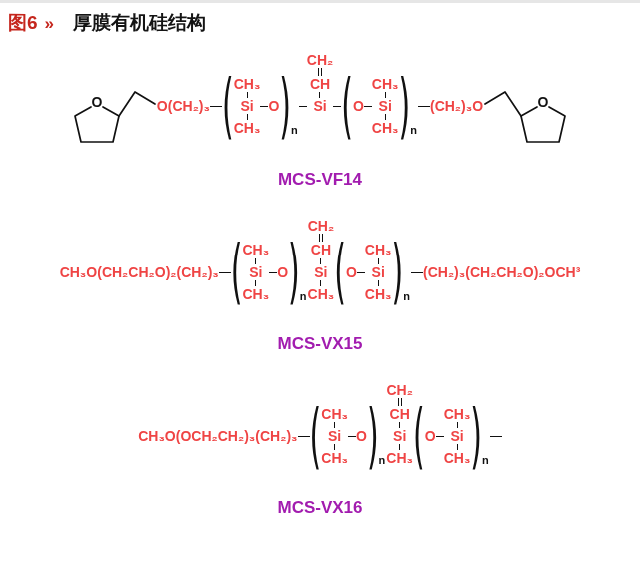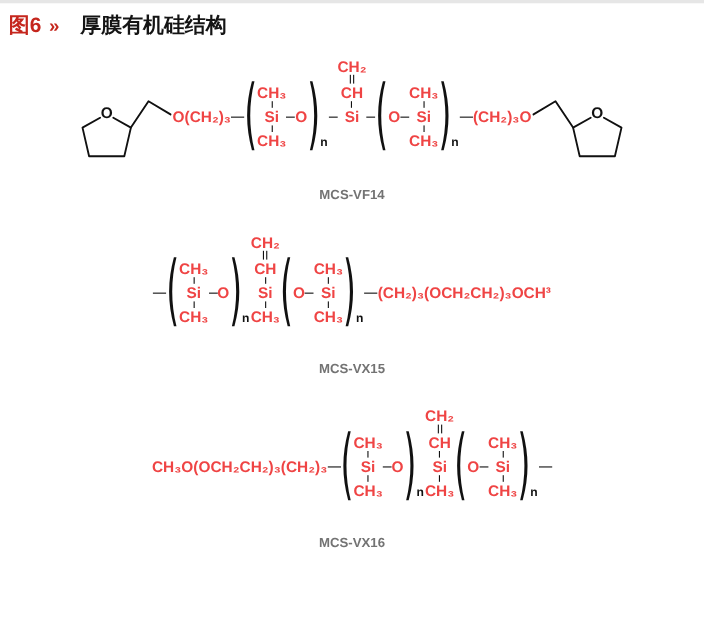--- a/index.html
+++ b/index.html
@@ -43,21 +43,21 @@
   .hbond { width: 12px; height: 0; border-top: 1.6px solid #111; }
   .hbond.sm { width: 8px; }
   .paren {
     font-weight: 400; font-size: 30px; line-height: 30px; color: #111;
     transform: scaleY(2.35); transform-origin: center;
     font-family: "DejaVu Sans", sans-serif;
   }
   .sp-a { height: 46px; }
   .sp-b { height: 24px; }
 
-  .label { margin-top: 8px; font-size: 12px; font-weight: bold; color: #737373; }
+  .label { margin-top: 8px; font-size: 17px; font-weight: bold; color: #a21caf; }
 
   svg.thf path { stroke: #111; stroke-width: 1.7; fill: none; stroke-linecap: round; stroke-linejoin: round; }
   svg.thf text { font: bold 14px "Liberation Sans", "DejaVu Sans", sans-serif; fill: #111; }
 </style>
 </head>
 <body>
 
 <div class="canvas">
 
   <div class="header">
@@ -130,20 +130,21 @@
         <text x="60" y="57" text-anchor="middle">O</text>
       </svg>
 
     </div>
     <div class="label">MCS-VF14</div>
   </div>
 
   <div class="structure">
     <div class="struct">
 
+      <span class="chem">CH₃O(CH₂CH₂O)₂(CH₂)₃</span>
       <span class="hbond"></span>
 
       <span class="unit-row">
         <span class="paren">(</span>
         <span class="col">
           <span class="chem">CH₃</span>
           <span class="vbond"></span>
           <span class="chem">Si</span>
           <span class="vbond"></span>
           <span class="chem">CH₃</span>
@@ -174,21 +175,21 @@
           <span class="vbond"></span>
           <span class="chem">Si</span>
           <span class="vbond"></span>
           <span class="chem">CH₃</span>
         </span>
         <span class="paren">)</span>
         <span class="nsub">n</span>
       </span>
 
       <span class="hbond"></span>
-      <span class="chem">(CH₂)₃(OCH₂CH₂)₃OCH³</span>
+      <span class="chem">(CH₂)₃(CH₂CH₂O)₂OCH³</span>
 
     </div>
     <div class="label">MCS-VX15</div>
   </div>
 
   <div class="structure">
     <div class="struct">
 
       <span class="chem">CH₃O(OCH₂CH₂)₃(CH₂)₃</span>
       <span class="hbond"></span>

